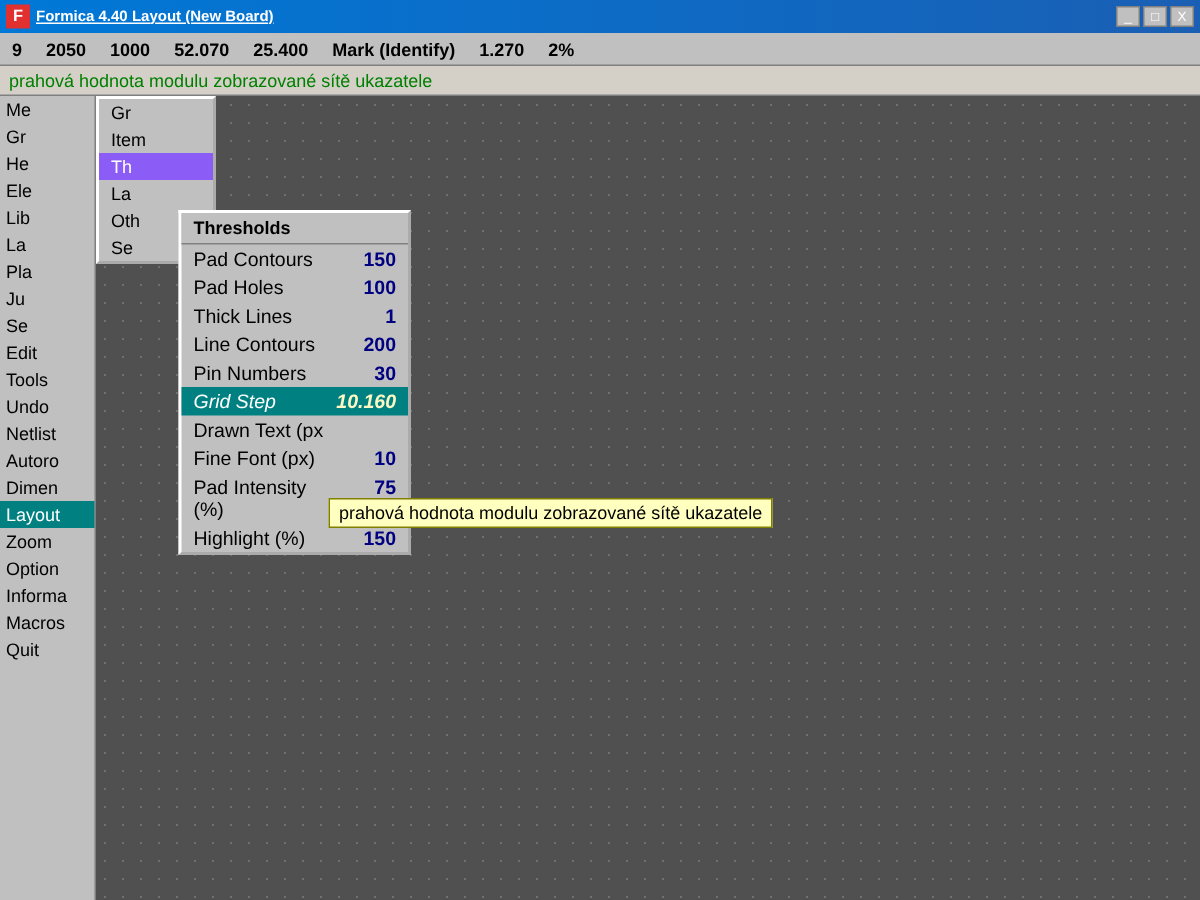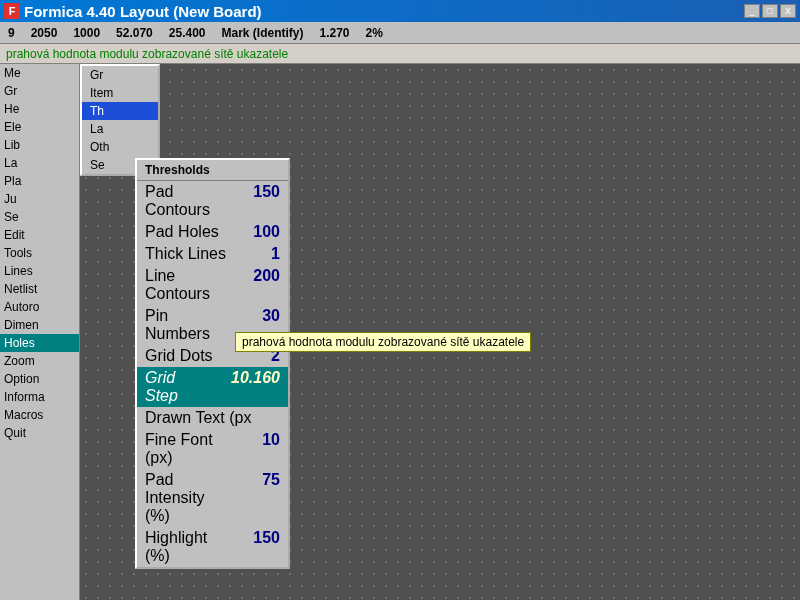--- a/index.html
+++ b/index.html
@@ -29,22 +29,23 @@
       display: inline-flex;
       align-items: center;
       justify-content: center;
       font-weight: bold;
       font-size: 11px;
       color: white;
       margin-right: 4px;
     }
     #title-bar .title-text {
       flex: 1;
-      font-size: 15px;
-      font-weight: bold;
+      font-size: 10px;
+      font-weight: bold;
+      text-decoration: underline;
     }
     #title-bar .win-btns {
       display: flex;
       gap: 2px;
     }
     #title-bar .win-btn {
       width: 16px;
       height: 14px;
       background: #c0c0c0;
       border: 1px solid #808080;
@@ -89,21 +90,21 @@
     
     #main {
       display: flex;
       height: calc(600px - 64px);
       background: #808080;
       position: relative;
     }
 
     
     #sidebar {
-      width: 80px;
+      width: 64px;
       background: #c0c0c0;
       border-right: 1px solid #808080;
       display: flex;
       flex-direction: column;
     }
     .sidebar-item {
       padding: 2px 4px;
       font-size: 12px;
       cursor: pointer;
       white-space: nowrap;
@@ -150,44 +151,44 @@
     }
     .menu-item {
       padding: 2px 8px;
       font-size: 12px;
       cursor: pointer;
       display: flex;
       justify-content: space-between;
       align-items: center;
     }
     .menu-item.highlighted {
-      background: #1d4ed8;
+      background: #8b5cf6;
       color: white;
     }
 
     
     #menu-thresholds {
       position: absolute;
-      top: 94px;
+      top: 76px;
       left: 55px;
       background: #c0c0c0;
       border: 2px outset #ffffff;
       min-width: 155px;
       z-index: 110;
     }
     .thresh-header {
       padding: 3px 8px;
       font-size: 12px;
       font-weight: bold;
       border-bottom: 1px solid #808080;
       background: #c0c0c0;
     }
     .thresh-item {
       padding: 2px 8px;
-      font-size: 16px;
+      font-size: 13px;
       cursor: pointer;
       display: flex;
       justify-content: space-between;
       gap: 21px;
     }
     .thresh-item.highlighted {
       background: #008080;
       color: white;
       font-style: italic;
     }
@@ -249,25 +250,25 @@
       <div class="sidebar-item">Gr</div>
       <div class="sidebar-item">He</div>
       <div class="sidebar-item">Ele</div>
       <div class="sidebar-item">Lib</div>
       <div class="sidebar-item">La</div>
       <div class="sidebar-item">Pla</div>
       <div class="sidebar-item">Ju</div>
       <div class="sidebar-item">Se</div>
       <div class="sidebar-item">Edit</div>
       <div class="sidebar-item">Tools</div>
-      <div class="sidebar-item">Lines</div>
+      <div class="sidebar-item">Undo</div>
       <div class="sidebar-item">Netlist</div>
       <div class="sidebar-item">Autoro</div>
       <div class="sidebar-item">Dimen</div>
-      <div class="sidebar-item active">Holes</div>
+      <div class="sidebar-item active">Layout</div>
       <div class="sidebar-item">Zoom</div>
       <div class="sidebar-item">Option</div>
       <div class="sidebar-item">Informa</div>
       <div class="sidebar-item">Macros</div>
       <div class="sidebar-item">Quit</div>
     </div>
 
   <div id="canvas-area">
 
     <div id="tooltip">prahová hodnota modulu zobrazované sítě ukazatele</div>
@@ -311,24 +312,20 @@
             <span class="val">1</span>
           </div>
           <div class="thresh-item">
             <span>Line Contours</span>
             <span class="val">200</span>
           </div>
           <div class="thresh-item">
             <span>Pin Numbers</span>
             <span class="val">30</span>
           </div>
-          <div class="thresh-item">
-            <span>Grid Dots</span>
-            <span class="val">2</span>
-          </div>
           <div class="thresh-item highlighted">
             <span>Grid Step</span>
             <span class="val">10.160</span>
           </div>
           <div class="thresh-item">
             <span>Drawn Text (px</span>
           </div>
           <div class="thresh-item">
             <span>Fine Font (px)</span>
             <span class="val">10</span>

